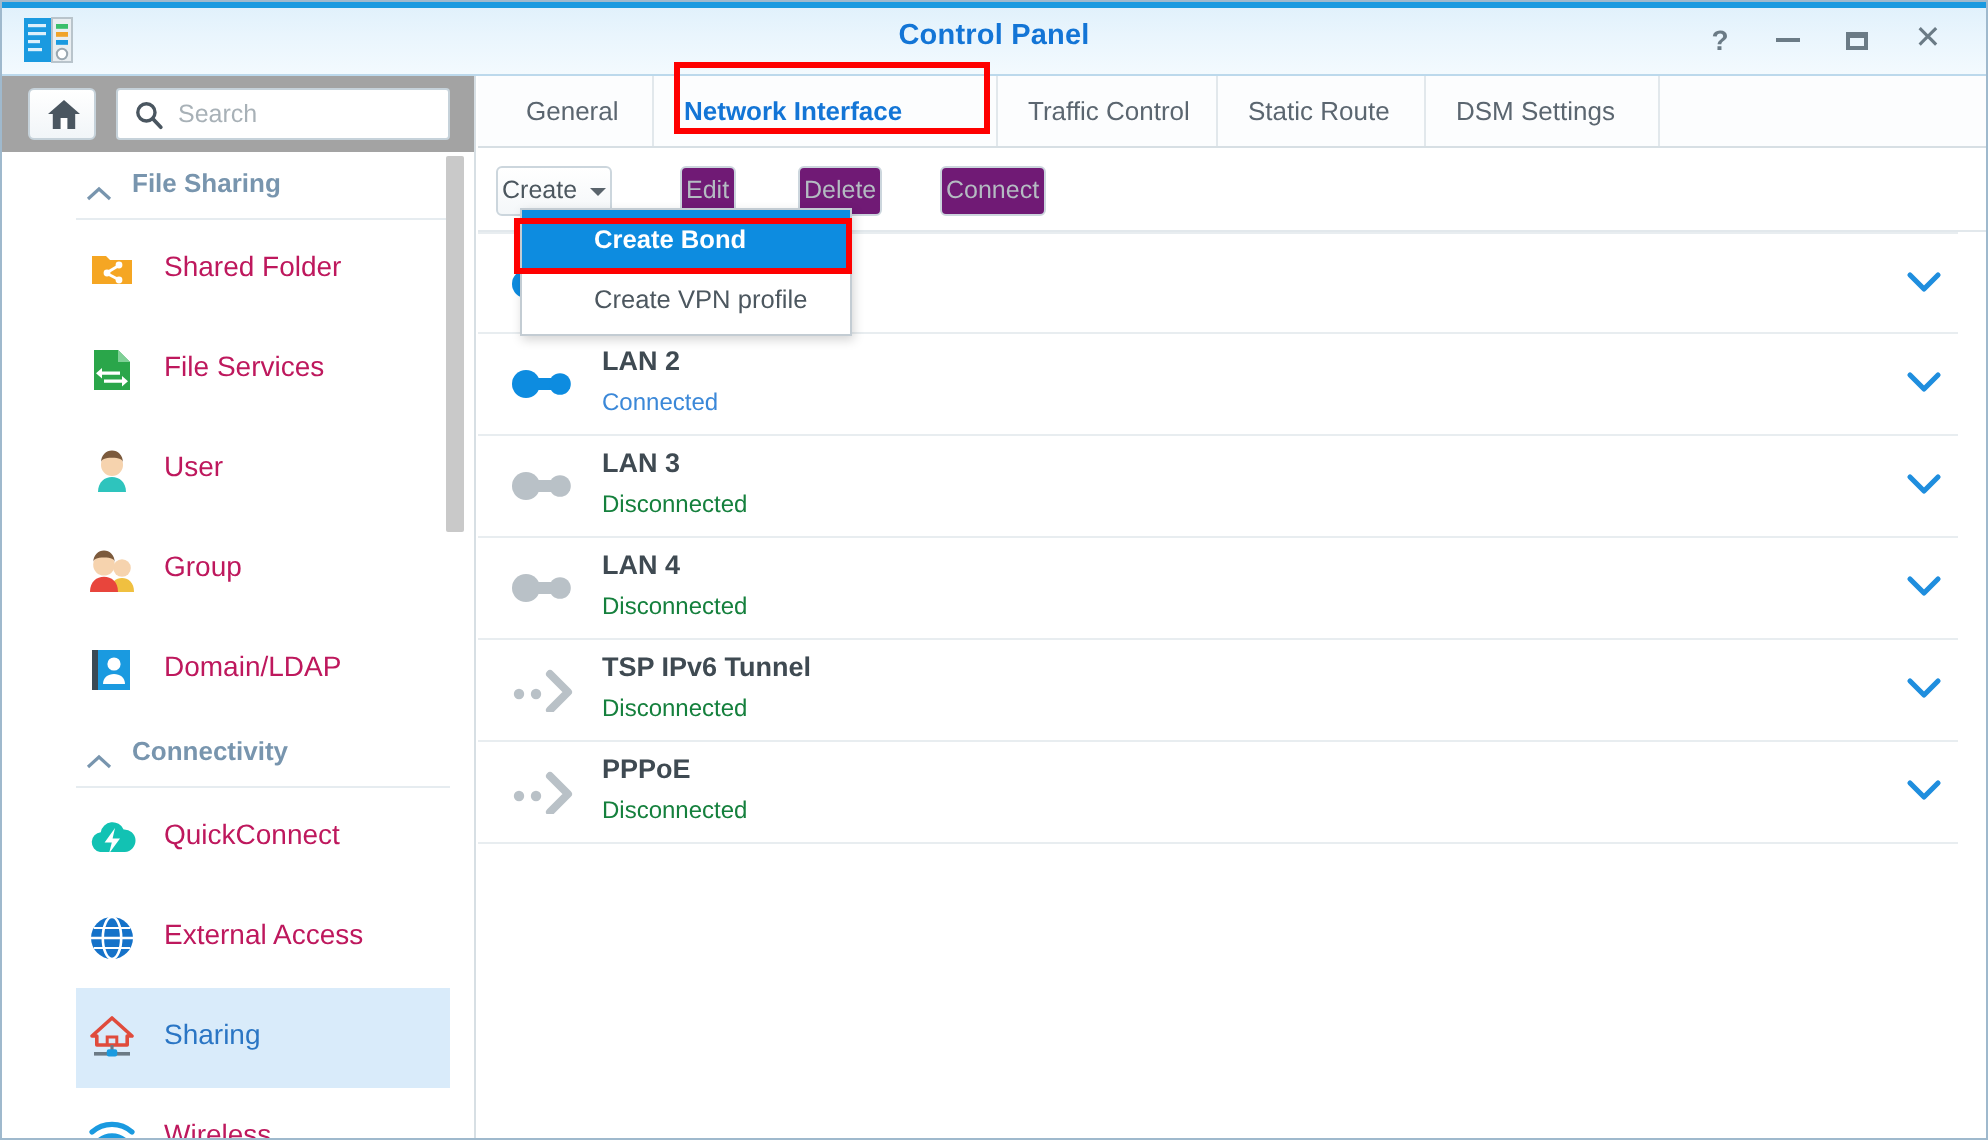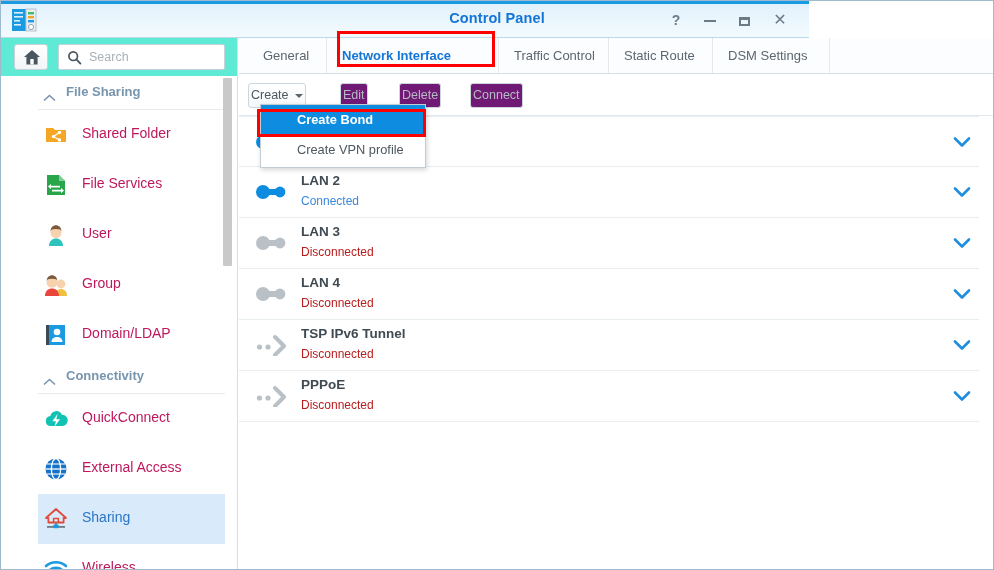--- a/index.html
+++ b/index.html
@@ -16,21 +16,21 @@
     position: relative;
     width: 994px; height: 570px;
     background: #ffffff;
     border: 1px solid #9fb9cd;
     overflow: hidden;
   }
 
   
   #titlebar {
     position: absolute; left: 0; top: 0;
-    width: 808px; height: 37px;
+    width: 992px; height: 37px;
     background: linear-gradient(to bottom, #dff0fb 0%, #e9f5fd 45%, #f3fafe 100%);
     border-bottom: 1px solid #bcd9ec;
     padding-left: 36px;
   }
   #titlebar-top-accent {
     position: absolute; left: 0; top: 0; width: 100%; height: 3px;
     background: #1a9ae0;
   }
   #app-icon {
     position: absolute; left: 10px; top: 7px;
@@ -70,21 +70,21 @@
   
   #sidebar {
     position: absolute; left: 0; top: 37px;
     width: 237px; height: 531px;
     background: #ffffff;
     border-right: 1px solid #d7dfe4;
     overflow: hidden;
   }
   #sidebar-top {
     position: absolute; left: 0; top: 0; width: 237px; height: 38px;
-    background: #5eead4;
+    background: #a3a3a3;
   }
   #home-btn {
     position: absolute; left: 13px; top: 6px;
     width: 34px; height: 26px;
     background: linear-gradient(to bottom,#ffffff,#f1f5f8);
     border: 1px solid #c6d2da; border-radius: 3px;
     cursor: pointer;
   }
   #home-icon {
     position: absolute; left: 8px; top: 4px;
@@ -232,21 +232,21 @@
     cursor: pointer;
   }
   .ifrow.first { border-top: 1px solid #e8edf0; }
   .if-ico { position: absolute; left: 16px; top: 14px; width: 38px; height: 22px; }
   .if-name {
     position: absolute; left: 62px; top: 6px;
     font-size: 13.5px; font-weight: bold; color: #3f4a52;
   }
   .if-status {
     position: absolute; left: 62px; top: 27px;
-    font-size: 12px; color: #b91c1c;
+    font-size: 12px; color: #15803d;
   }
   .if-status.connected { color: #3b88d8; }
   .if-chev { position: absolute; right: 8px; top: 17px; width: 18px; height: 12px; }
 
   
   #dropdown {
     position: absolute; left: 259px; top: 103px;
     width: 166px; height: 64px;
     background: #ffffff;
     border: 1px solid #c3ccd3;

